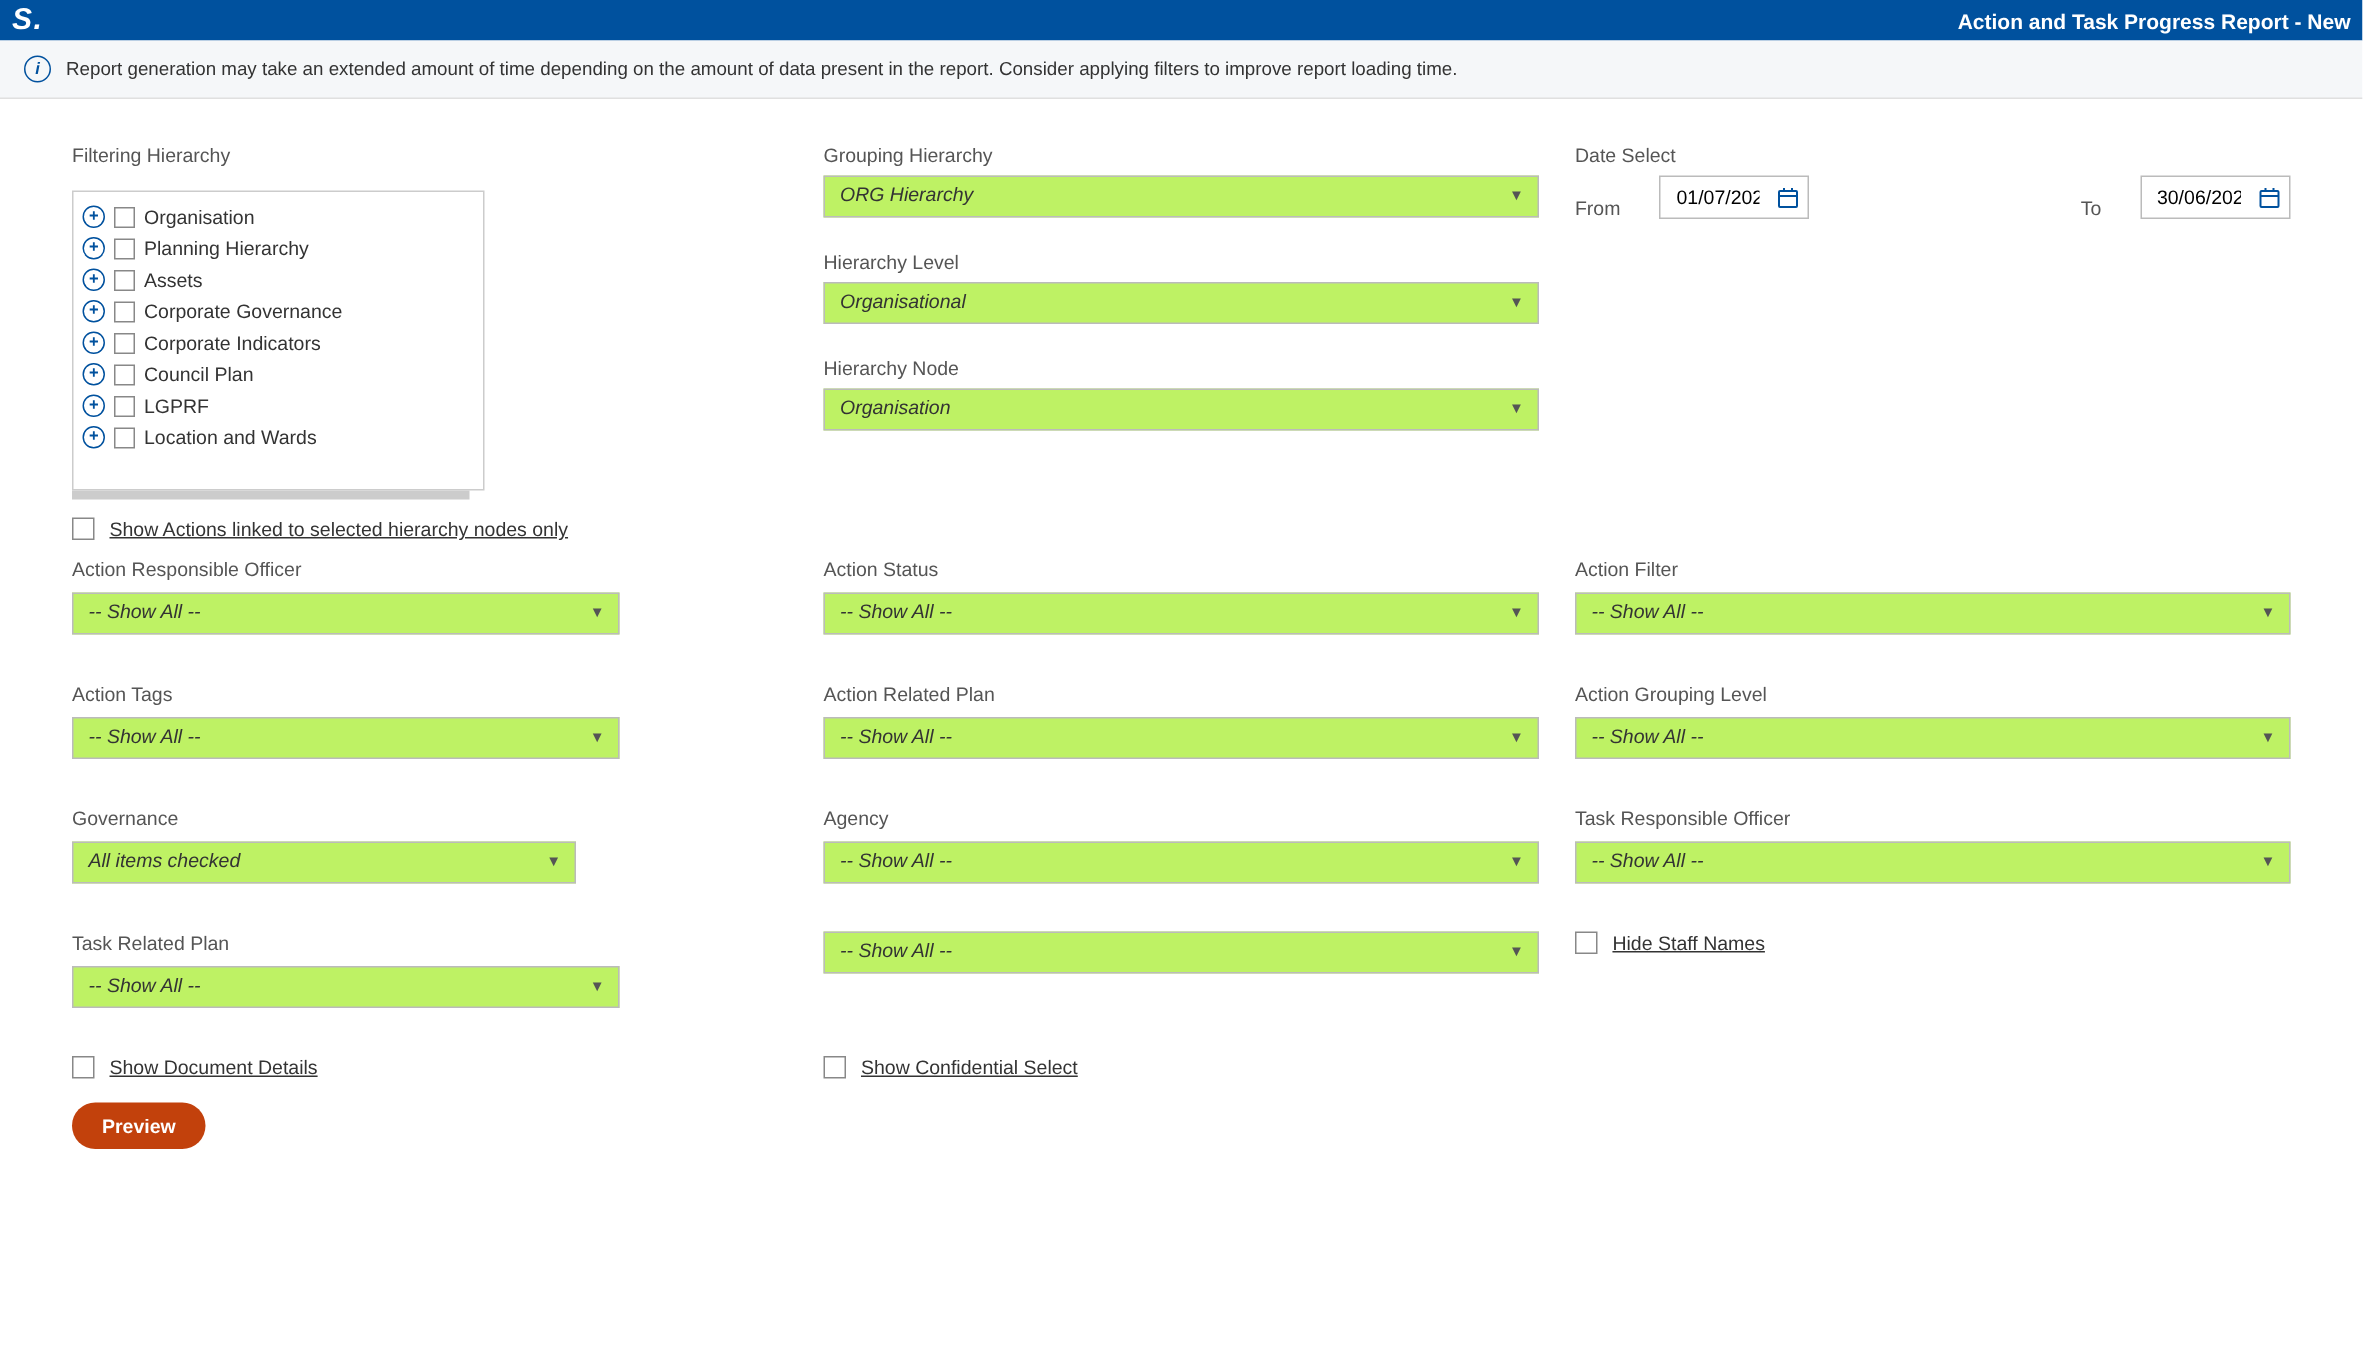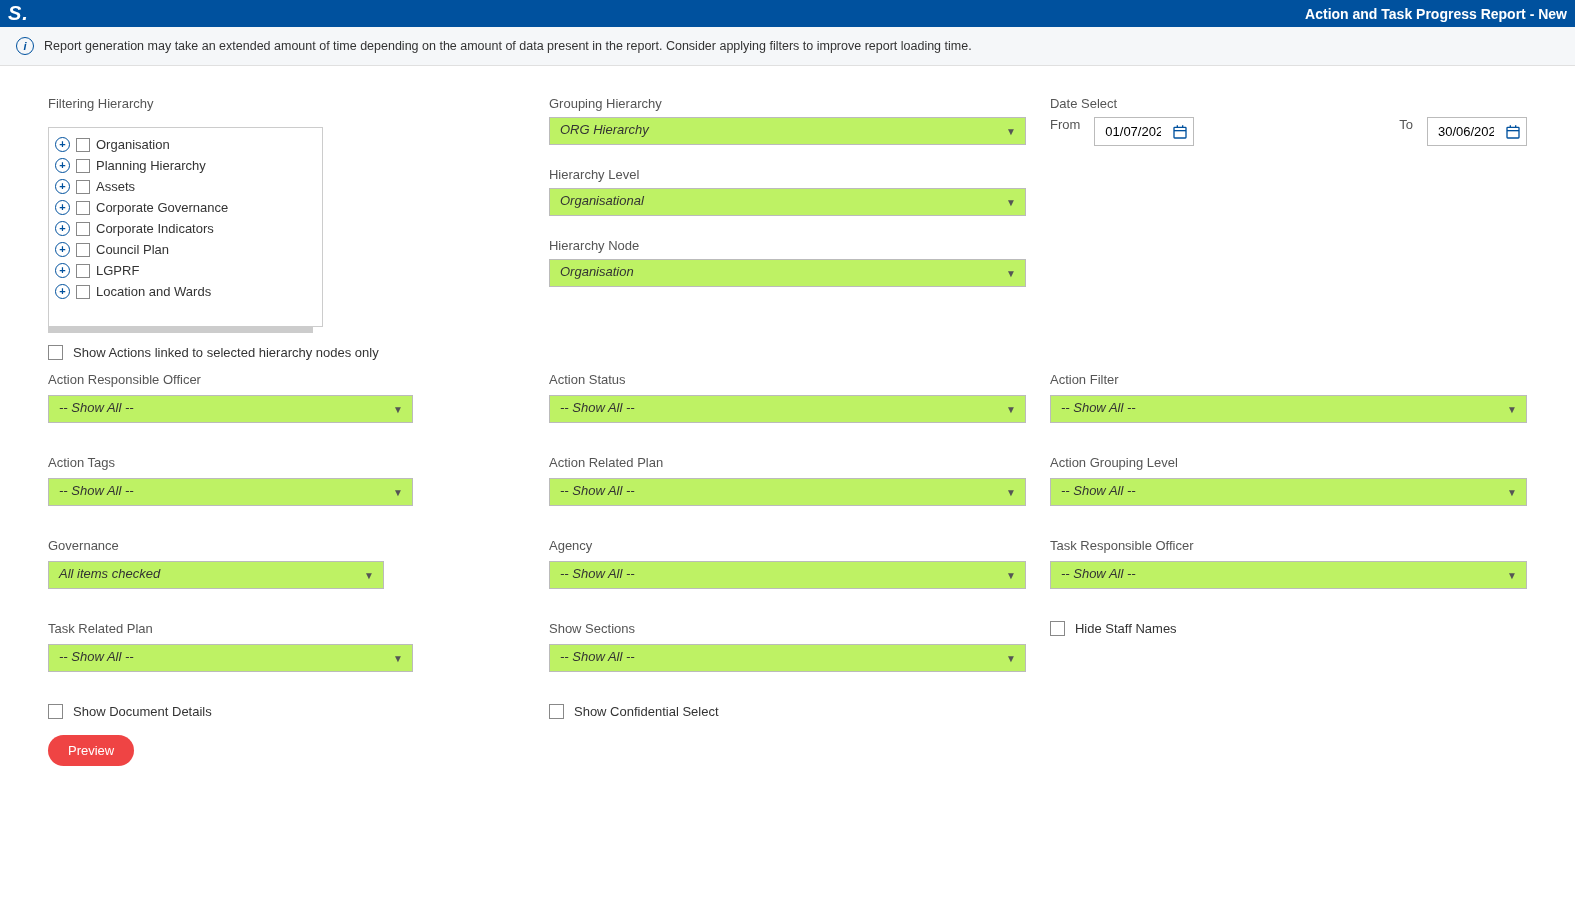--- a/index.html
+++ b/index.html
@@ -24,34 +24,34 @@
     .tree-container::-webkit-scrollbar-thumb { background: #00519e; border-radius: 0; }
     .tree-item { display: flex; align-items: center; gap: 6px; padding: 3px 0; }
     .expand-icon { width: 15px; height: 15px; border: 1.5px solid #00519e; border-radius: 50%; display: flex; align-items: center; justify-content: center; color: #00519e; font-size: 11px; font-weight: bold; cursor: pointer; flex-shrink: 0; line-height: 1; }
     .tree-checkbox { width: 14px; height: 14px; border: 1px solid #888; background: #fff; cursor: pointer; flex-shrink: 0; }
     .tree-label { color: #333; font-size: 13px; }
     
     .select-wrap { position: relative; }
     .select { width: 100%; border: 1px solid #bbb; background: #bef264; padding: 4px 28px 7px 10px; font-size: 13px; color: #333; cursor: pointer; appearance: none; font-style: italic; }
     .select-arrow { position: absolute; right: 10px; top: 50%; transform: translateY(-50%); pointer-events: none; font-size: 10px; color: #555; }
     
-    .date-row { display: flex; align-items: flex-start; gap: 14px; }
+    .date-row { display: flex; align-items: flex-end; gap: 26px; }
     .date-label { color: #555; font-size: 13px; }
     .date-input-wrap { position: relative; display: inline-block; }
     .date-input { border: 1px solid #bbb; padding: 6px 32px 6px 10px; font-size: 13px; width: 100px; }
     .cal-icon { position: absolute; right: 6px; top: 50%; transform: translateY(-50%); color: #00519e; cursor: pointer; }
     .cal-icon svg { width: 16px; height: 16px; display: block; }
     
-    .checkbox-row { display: flex; align-items: center; gap: 10px; margin-top: 10px; margin-bottom: 12px; }
+    .checkbox-row { display: flex; align-items: center; gap: 10px; margin-top: 10px; margin-bottom: 12px; text-decoration: underline; }
     .checkbox-box { width: 15px; height: 15px; border: 1px solid #888; background: #fff; cursor: pointer; flex-shrink: 0; }
     .checkbox-label { color: #333; font-size: 13px; }
     
     .field-group { margin-bottom: 16px; }
     
-    .preview-btn { background: #ef4444; color: #fff; border: none; border-radius: 18px; padding: 8px 20px; font-size: 13px; font-weight: normal; cursor: pointer; }
+    .preview-btn { background: #c2410c; color: #fff; border: none; border-radius: 18px; padding: 8px 20px; font-size: 13px; font-weight: bold; cursor: pointer; }
     
     .stacked-label { margin-bottom: 6px; }
     .grouping-col .field-group { margin-bottom: 22px; }
     
     .filter-grid-row { display: flex; gap: 24px; margin-bottom: 16px; align-items:flex-start; }
     .filter-grid-row .col { flex: 0 0 calc(33.333% - 16px); }
     
     .hscroll { height: 8px; background: #ccc; margin-top:-2px; border-radius:0; width: 265px;}
   </style>
 </head>
@@ -253,21 +253,20 @@
 
   <div class="filter-grid-row">
     <div class="col field-group">
       <div class="label">Task Related Plan</div>
       <div class="select-wrap" style="width:365px;">
         <div class="select">-- Show All --</div>
         <span class="select-arrow">▼</span>
       </div>
     </div>
     <div class="col field-group">
-      <div class="label">Show Sections</div>
       <div class="select-wrap">
         <div class="select">-- Show All --</div>
         <span class="select-arrow">▼</span>
       </div>
     </div>
     <div class="col">
       <div class="checkbox-row" style="margin-top:0;">
         <span class="checkbox-box"></span>
         <span class="checkbox-label">Hide Staff Names</span>
       </div>

